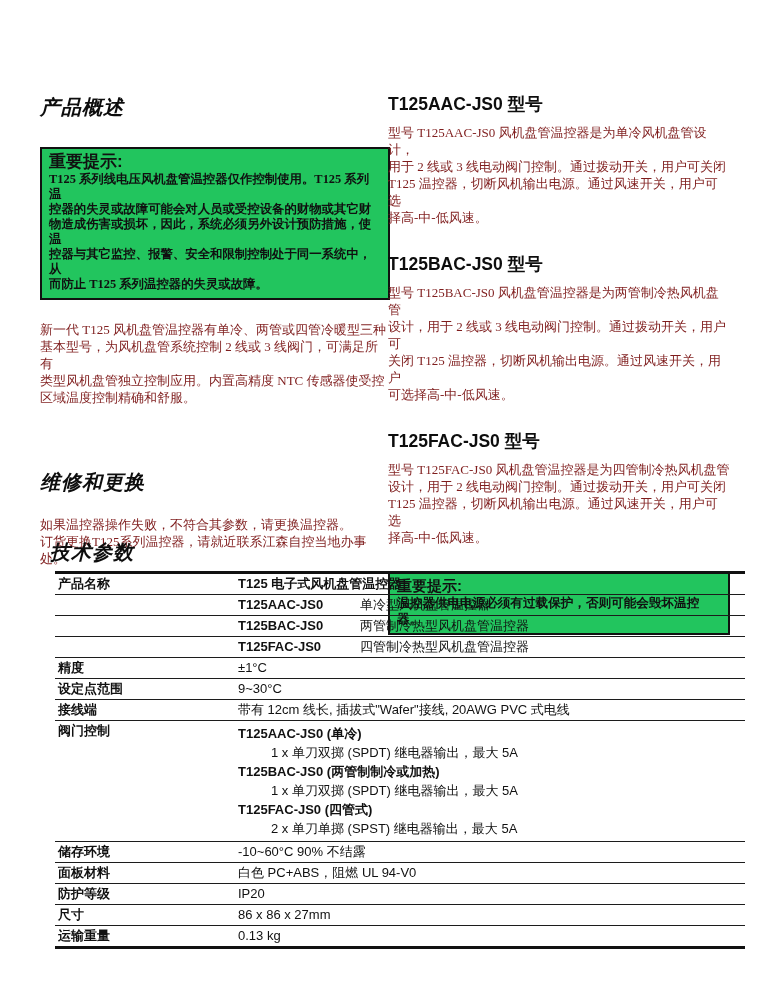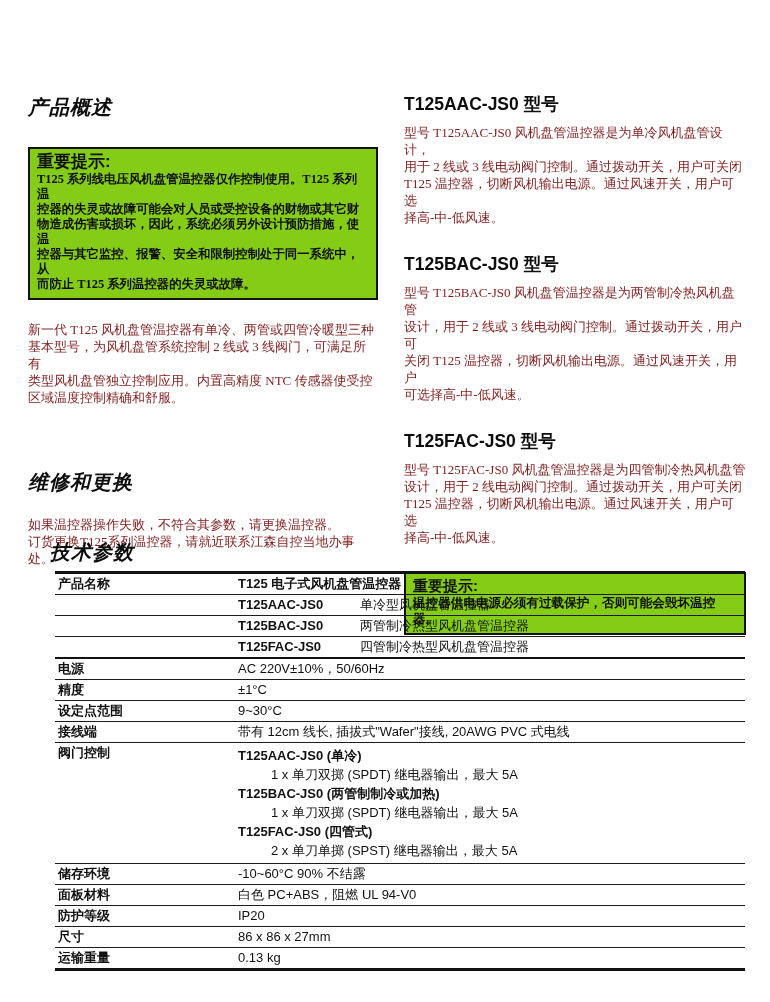--- a/index.html
+++ b/index.html
@@ -11,32 +11,32 @@
   .page{position:absolute;inset:0;background:#fff;}
 
   
   .section-title{
     font-family:"Liberation Serif",serif;
     font-size:20px;font-weight:bold;font-style:italic;
     letter-spacing:1px;margin:0;color:#0d0d0d;
   }
 
   
-  .col-left{position:absolute;left:28px;top:94px;width:350px;}
-  .col-right{position:absolute;left:404px;top:92px;width:342px;}
+  .col-left{position:absolute;left:40px;top:94px;width:350px;}
+  .col-right{position:absolute;left:388px;top:92px;width:342px;}
 
   
   .para{
     font-family:"Liberation Serif",serif;
     font-size:13px;line-height:17px;white-space:pre-line;
     margin:0;color:#7f1d1d;
   }
 
   
-  .imp-box{border:2px solid #111;padding:3px 7px 6px 7px;background:#84cc16;}
+  .imp-box{border:2px solid #111;padding:3px 7px 6px 7px;background:#22c55e;}
   .imp-box-left{margin-top:26px;margin-bottom:0;}
   .imp-title{font-size:17px;font-weight:bold;line-height:20px;font-family:"Liberation Sans",sans-serif;}
   .imp-body{
     font-family:"Liberation Serif",serif;font-weight:bold;
     font-size:12.4px;line-height:15px;white-space:pre-line;color:#101010;
   }
   .imp-box-right .imp-title{font-size:15px;line-height:18px;}
   .imp-box-right .imp-body{font-size:12.6px;line-height:16px;}
 
   .overview-p1{margin-top:21px;}
@@ -147,24 +147,20 @@
           <td>
             <span class="model-cell">T125BAC-JS0</span><span>两管制冷热型风机盘管温控器</span>
           </td>
         </tr>
         <tr class="sep">
           <td class="lbl"></td>
           <td>
             <span class="model-cell">T125FAC-JS0</span><span>四管制冷热型风机盘管温控器</span>
           </td>
         </tr>
-        <tr class="sep-thick">
-          <td class="lbl">电源</td>
-          <td>AC 220V±10%，50/60Hz</td>
-        </tr>
         <tr class="sep">
           <td class="lbl">精度</td>
           <td>±1°C</td>
         </tr>
         <tr class="sep">
           <td class="lbl">设定点范围</td>
           <td>9~30°C</td>
         </tr>
         <tr class="sep">
           <td class="lbl">接线端</td>

